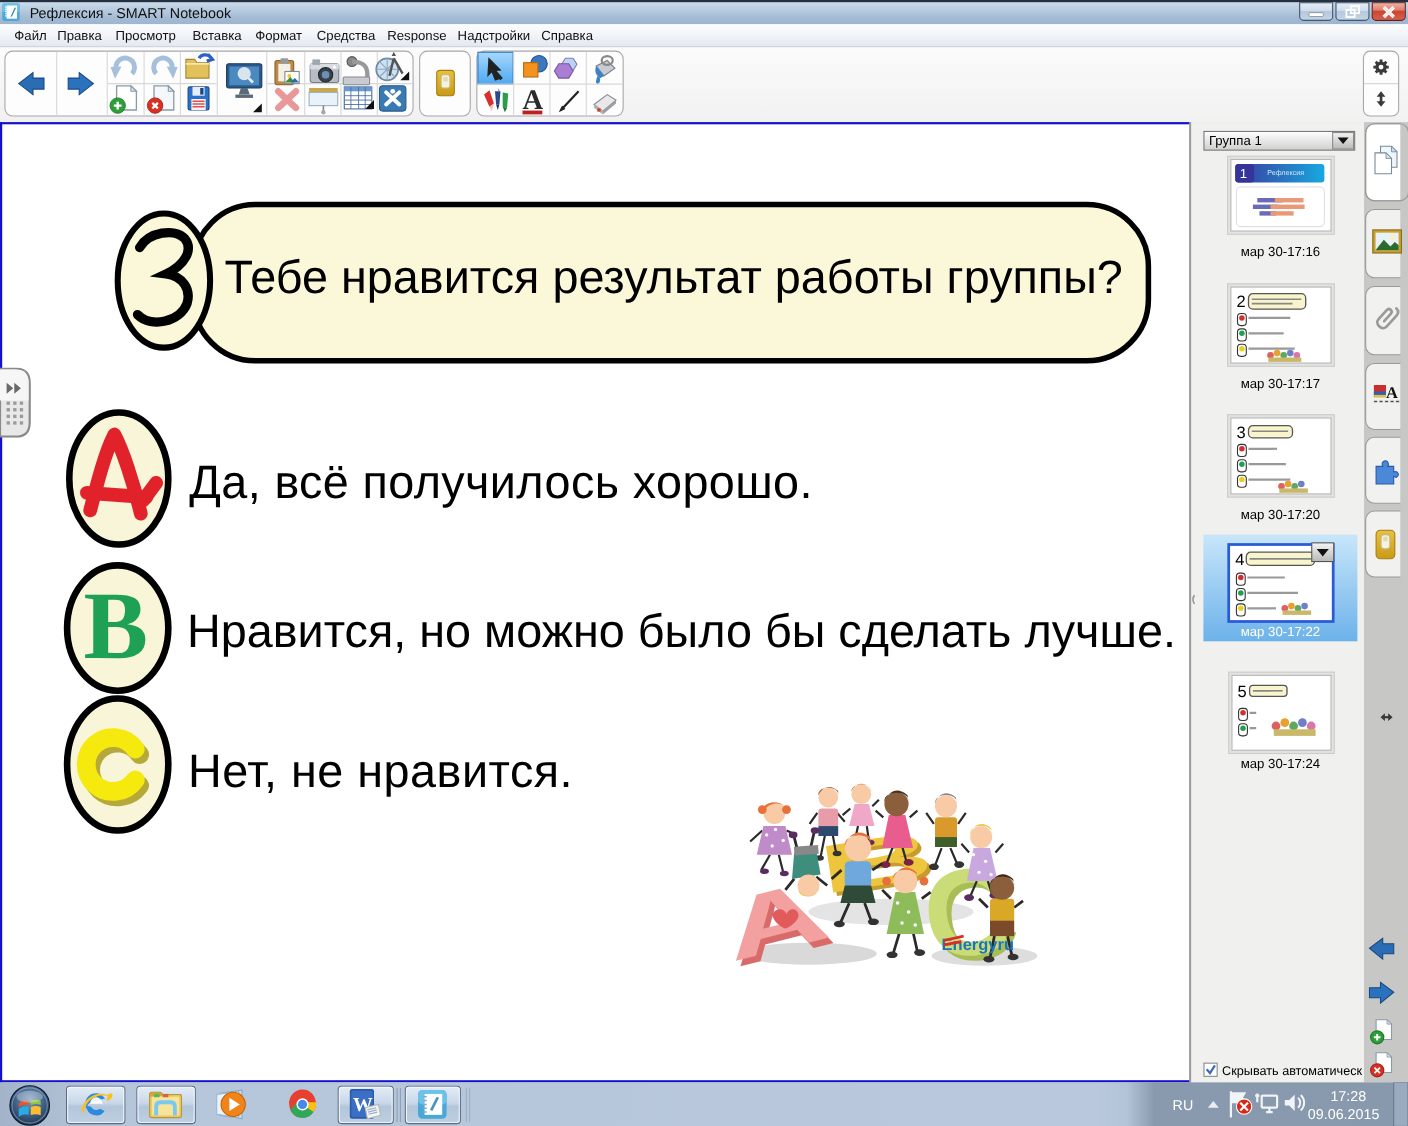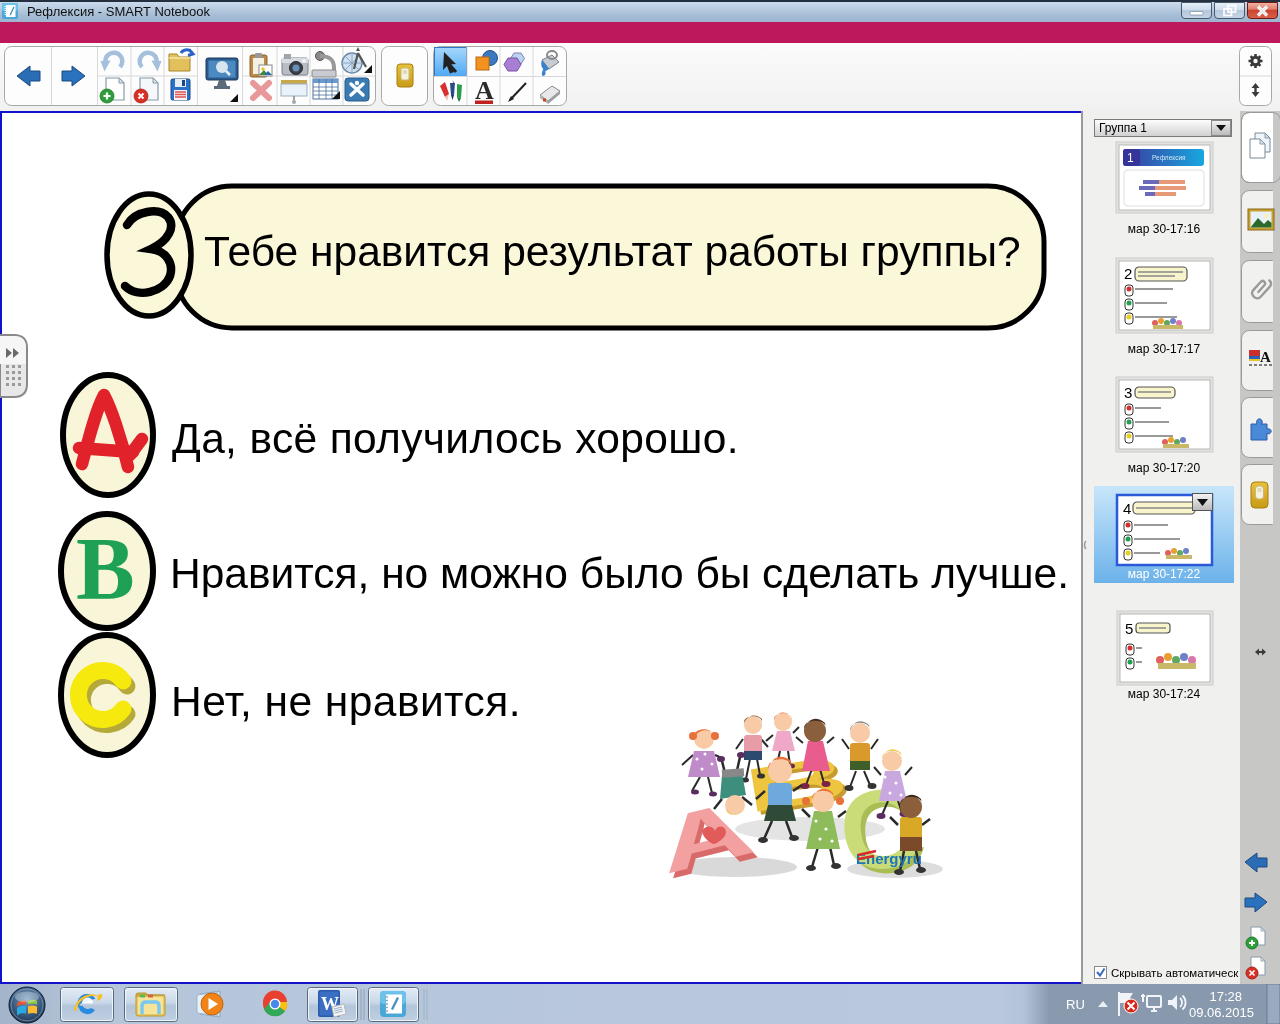--- a/index.html
+++ b/index.html
@@ -1,19 +1,19 @@
 <!DOCTYPE html>
 <html><head>
 <meta charset="utf-8">
 <style>
 html,body{margin:0;padding:0;width:1280px;height:1024px;overflow:hidden;
   font-family:"Liberation Sans",sans-serif;}
 *{box-sizing:border-box;}
 .abs{position:absolute;}
-#stage{position:relative;width:1280px;height:1024px;background:#be185d;}
+#stage{position:relative;width:1280px;height:1024px;background:#e5e5e5;}
 
 
 #titlebar{left:0;top:0;width:1280px;height:22px;
   background:linear-gradient(to bottom,#cadbec 0%,#b5c9de 40%,#a4bbd4 70%,#9db5d0 100%);
   border-top:2px solid #24303f;}
 #titletext{left:27px;top:4px;font-size:13px;color:#101010;}
 .winbtn{top:2px;height:17px;width:31px;border:1px solid #46586c;border-radius:0 0 4px 4px;
   background:linear-gradient(to bottom,#e6eef6 0%,#cfdced 45%,#b6c8dd 50%,#c4d4e6 100%);}
 #btnmin{left:1181px;}
 #btnmax{left:1214px;}
@@ -52,20 +52,31 @@
   <div id="btnmax" class="winbtn abs"></div>
   <div id="btnclose" class="winbtn abs"></div>
   <svg class="abs" style="left:1181px;top:2px" width="98" height="18" viewBox="0 0 98 18">
     <rect x="9" y="9.5" width="13" height="3.5" rx="1" fill="#fff" stroke="#6a7a8c" stroke-width="0.6"></rect>
     <rect x="43" y="7" width="7.5" height="6.5" fill="none" stroke="#fff" stroke-width="1.6"></rect>
     <rect x="47" y="3.5" width="7.5" height="6.5" fill="none" stroke="#fff" stroke-width="1.6"></rect>
     <path d="M 77,4.5 L 86,13.5 M 86,4.5 L 77,13.5" stroke="#fff" stroke-width="3.2"></path>
     <path d="M 77,4.5 L 86,13.5 M 86,4.5 L 77,13.5" stroke="#e8e8e8" stroke-width="1.4"></path>
   </svg>
 
+  <div id="menubar" class="abs">
+    <span class="mitem" style="left:13px">Файл</span>
+    <span class="mitem" style="left:52px">Правка</span>
+    <span class="mitem" style="left:105px">Просмотр</span>
+    <span class="mitem" style="left:175px">Вставка</span>
+    <span class="mitem" style="left:232px">Формат</span>
+    <span class="mitem" style="left:288px">Средства</span>
+    <span class="mitem" style="left:352px">Response</span>
+    <span class="mitem" style="left:416px">Надстройки</span>
+    <span class="mitem" style="left:492px">Справка</span>
+  </div>
 
   <svg class="abs" style="left:2px;top:3px" width="16" height="16" viewBox="0 0 16 16">
     <rect x="0" y="0" width="16" height="16" rx="2" fill="#4aa8d8"></rect>
     <rect x="0" y="0" width="16" height="8" rx="2" fill="#6cc2e8"></rect>
     <rect x="4" y="2" width="9.5" height="12" fill="#fff"></rect>
     <g stroke="#e8f4fa" stroke-width="1.1">
       <path d="M 2.5,3.5 L 5,3.5 M 2.5,5.5 L 5,5.5 M 2.5,7.5 L 5,7.5 M 2.5,9.5 L 5,9.5 M 2.5,11.5 L 5,11.5"></path>
     </g>
     <path d="M 11.5,3.5 L 8,11 L 7.6,12.4 L 9,11.8 L 12.5,4.2 Z" fill="#3a88b8"></path>
   </svg>

